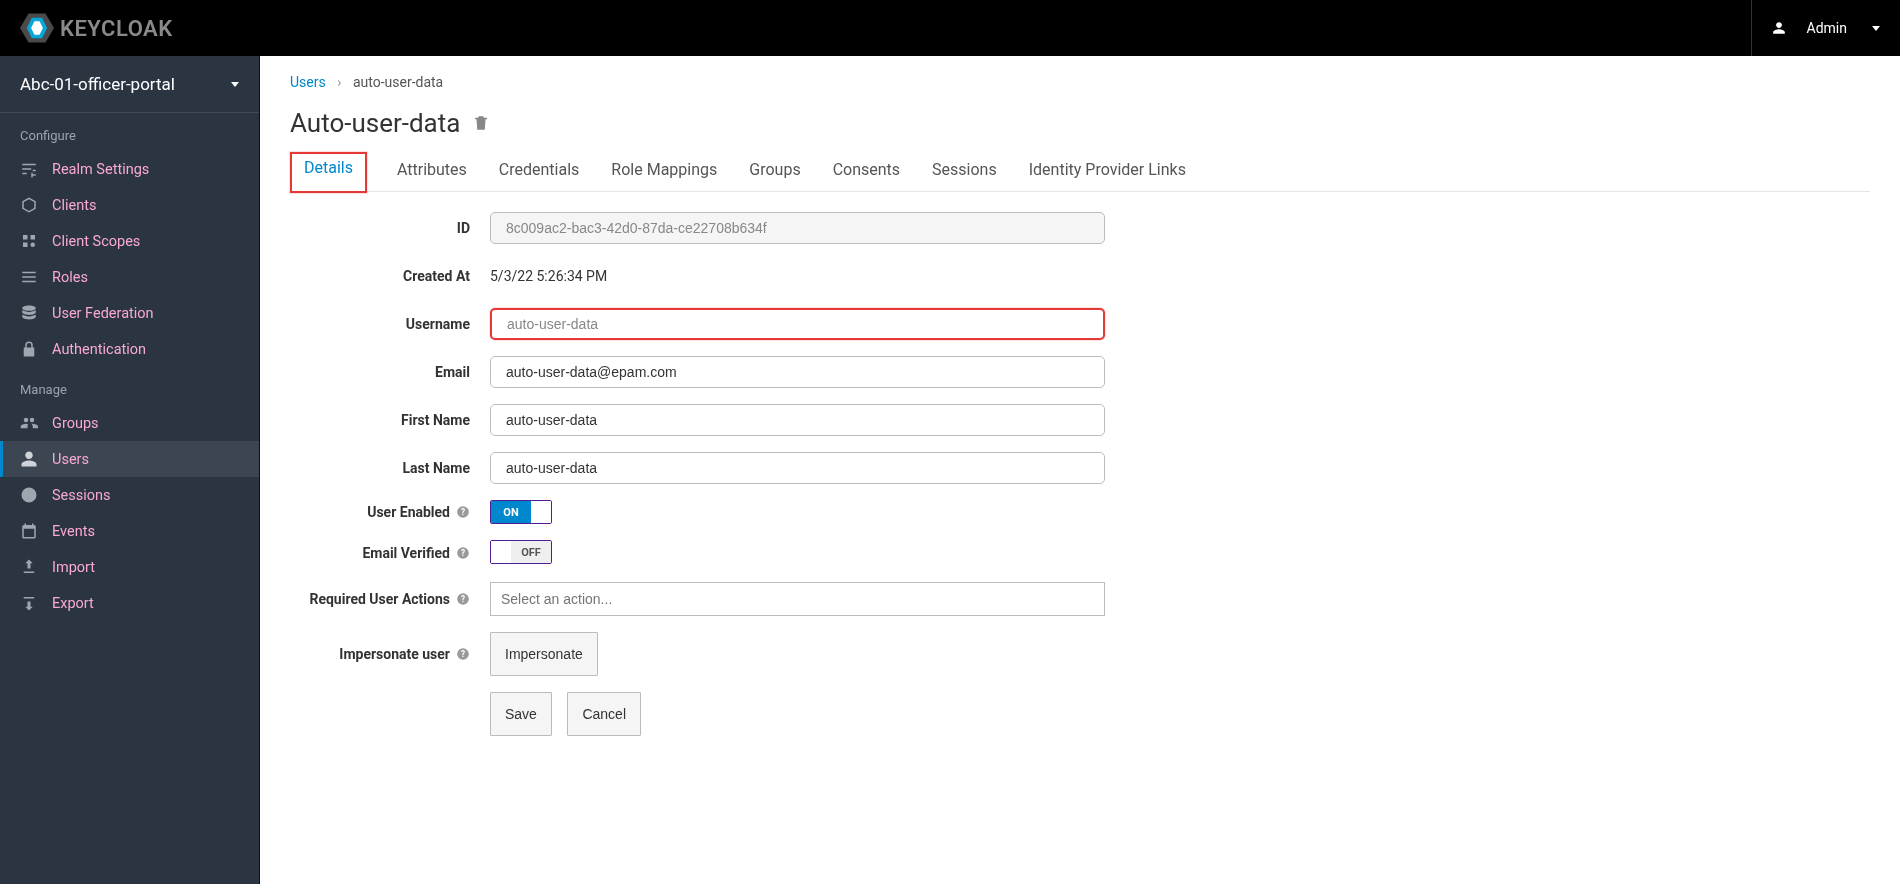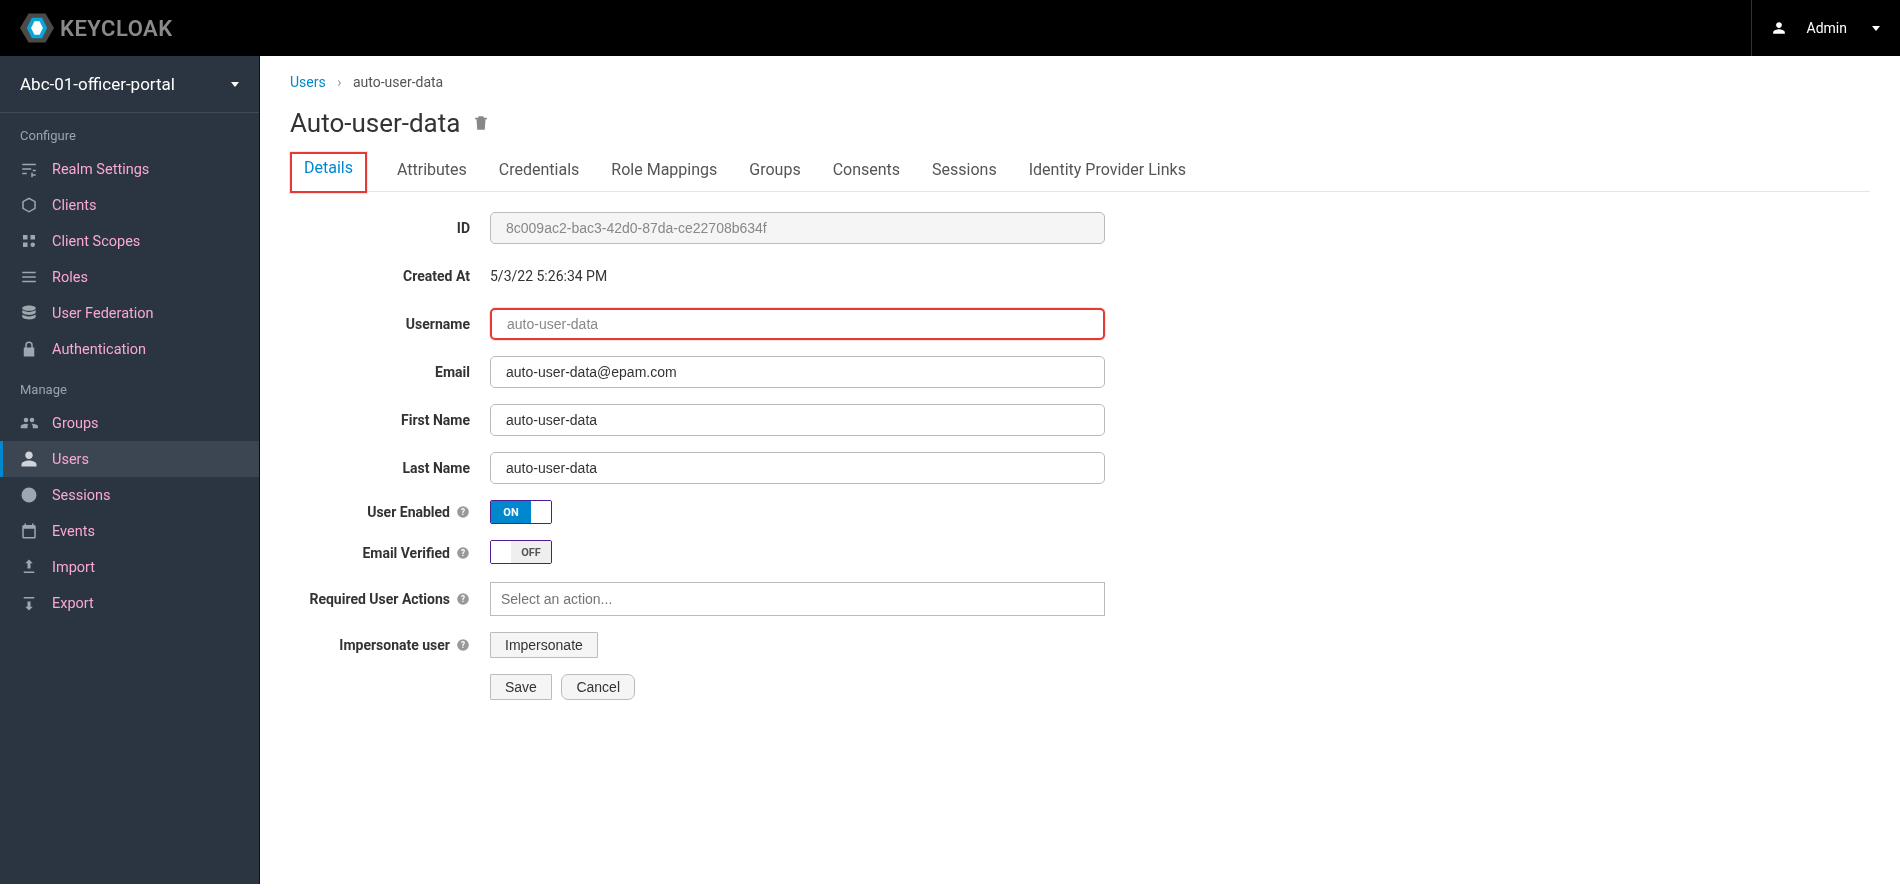--- a/index.html
+++ b/index.html
@@ -59,22 +59,22 @@
   .toggle .tog-side { width:40px; display:flex; align-items:center; justify-content:center; font-size:11px; font-weight:700; }
   .toggle.on .tog-on { background:#0088ce; color:#fff; }
   .toggle.on .tog-off { background:#fff; color:#fff; width:20px; }
   .toggle.off .tog-on { background:#fff; color:#fff; width:20px; }
   .toggle.off .tog-off { background:#efefef; color:#555; }
 
   
   .select-input { width:100%; height:34px; padding:6px 10px; border:1px solid #bbb; font-size:14px; color:#999; background:#fff; }
 
   
-  .btn { display:inline-block; padding:4px 14px; border:1px solid #bbb; background:#f5f5f5; color:#333; font-size:14px; cursor:pointer; border-radius:1px; }
-  .btn + .btn { margin-left:6px;border-radius:7px; }
+  .btn { display:inline-block; padding:13px 14px; border:1px solid #bbb; background:#f5f5f5; color:#333; font-size:14px; cursor:pointer; border-radius:1px; }
+  .btn + .btn { margin-left:12px; }
 </style>
 </head>
 <body>
 
 <div class="topbar">
   <div class="brand">
     <svg width="34" height="30" viewBox="0 0 40 34">
       <polygon points="10,0 30,0 40,17 30,34 10,34 0,17" fill="#4a4a4a"></polygon>
       <polygon points="14,5 26,5 32,17 26,29 14,29 8,17" fill="#0aa6d8"></polygon>
       <polygon points="17,9 23,9 27,17 23,25 17,25 13,17" fill="#fff"></polygon>

